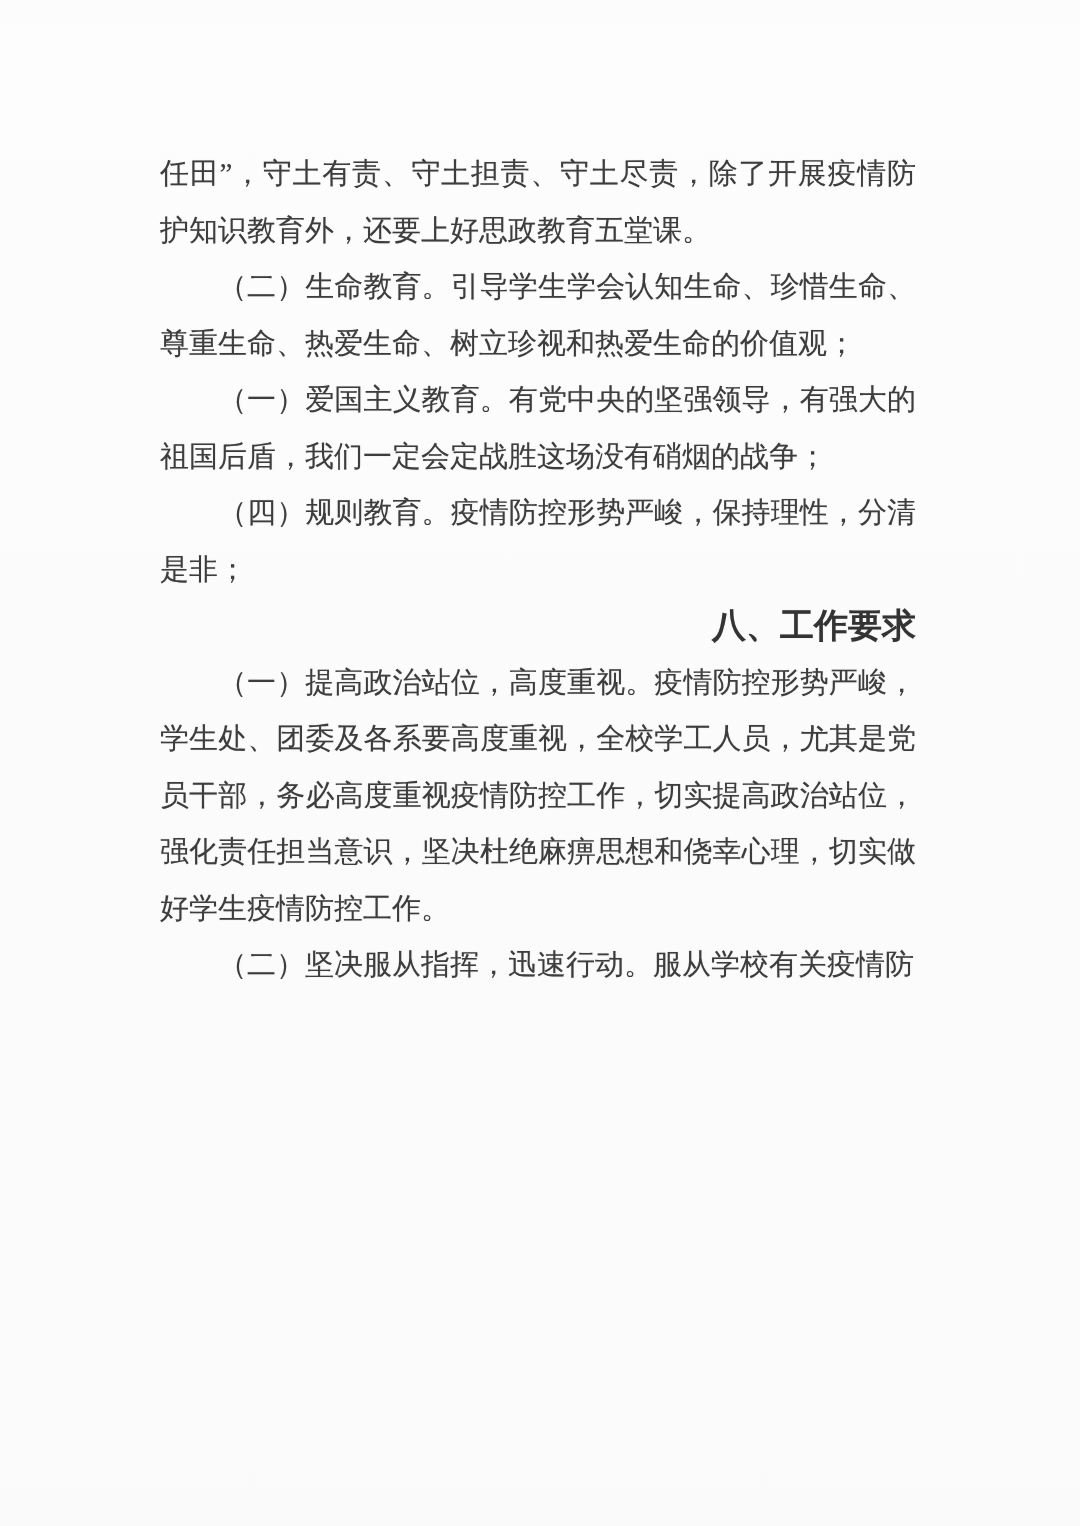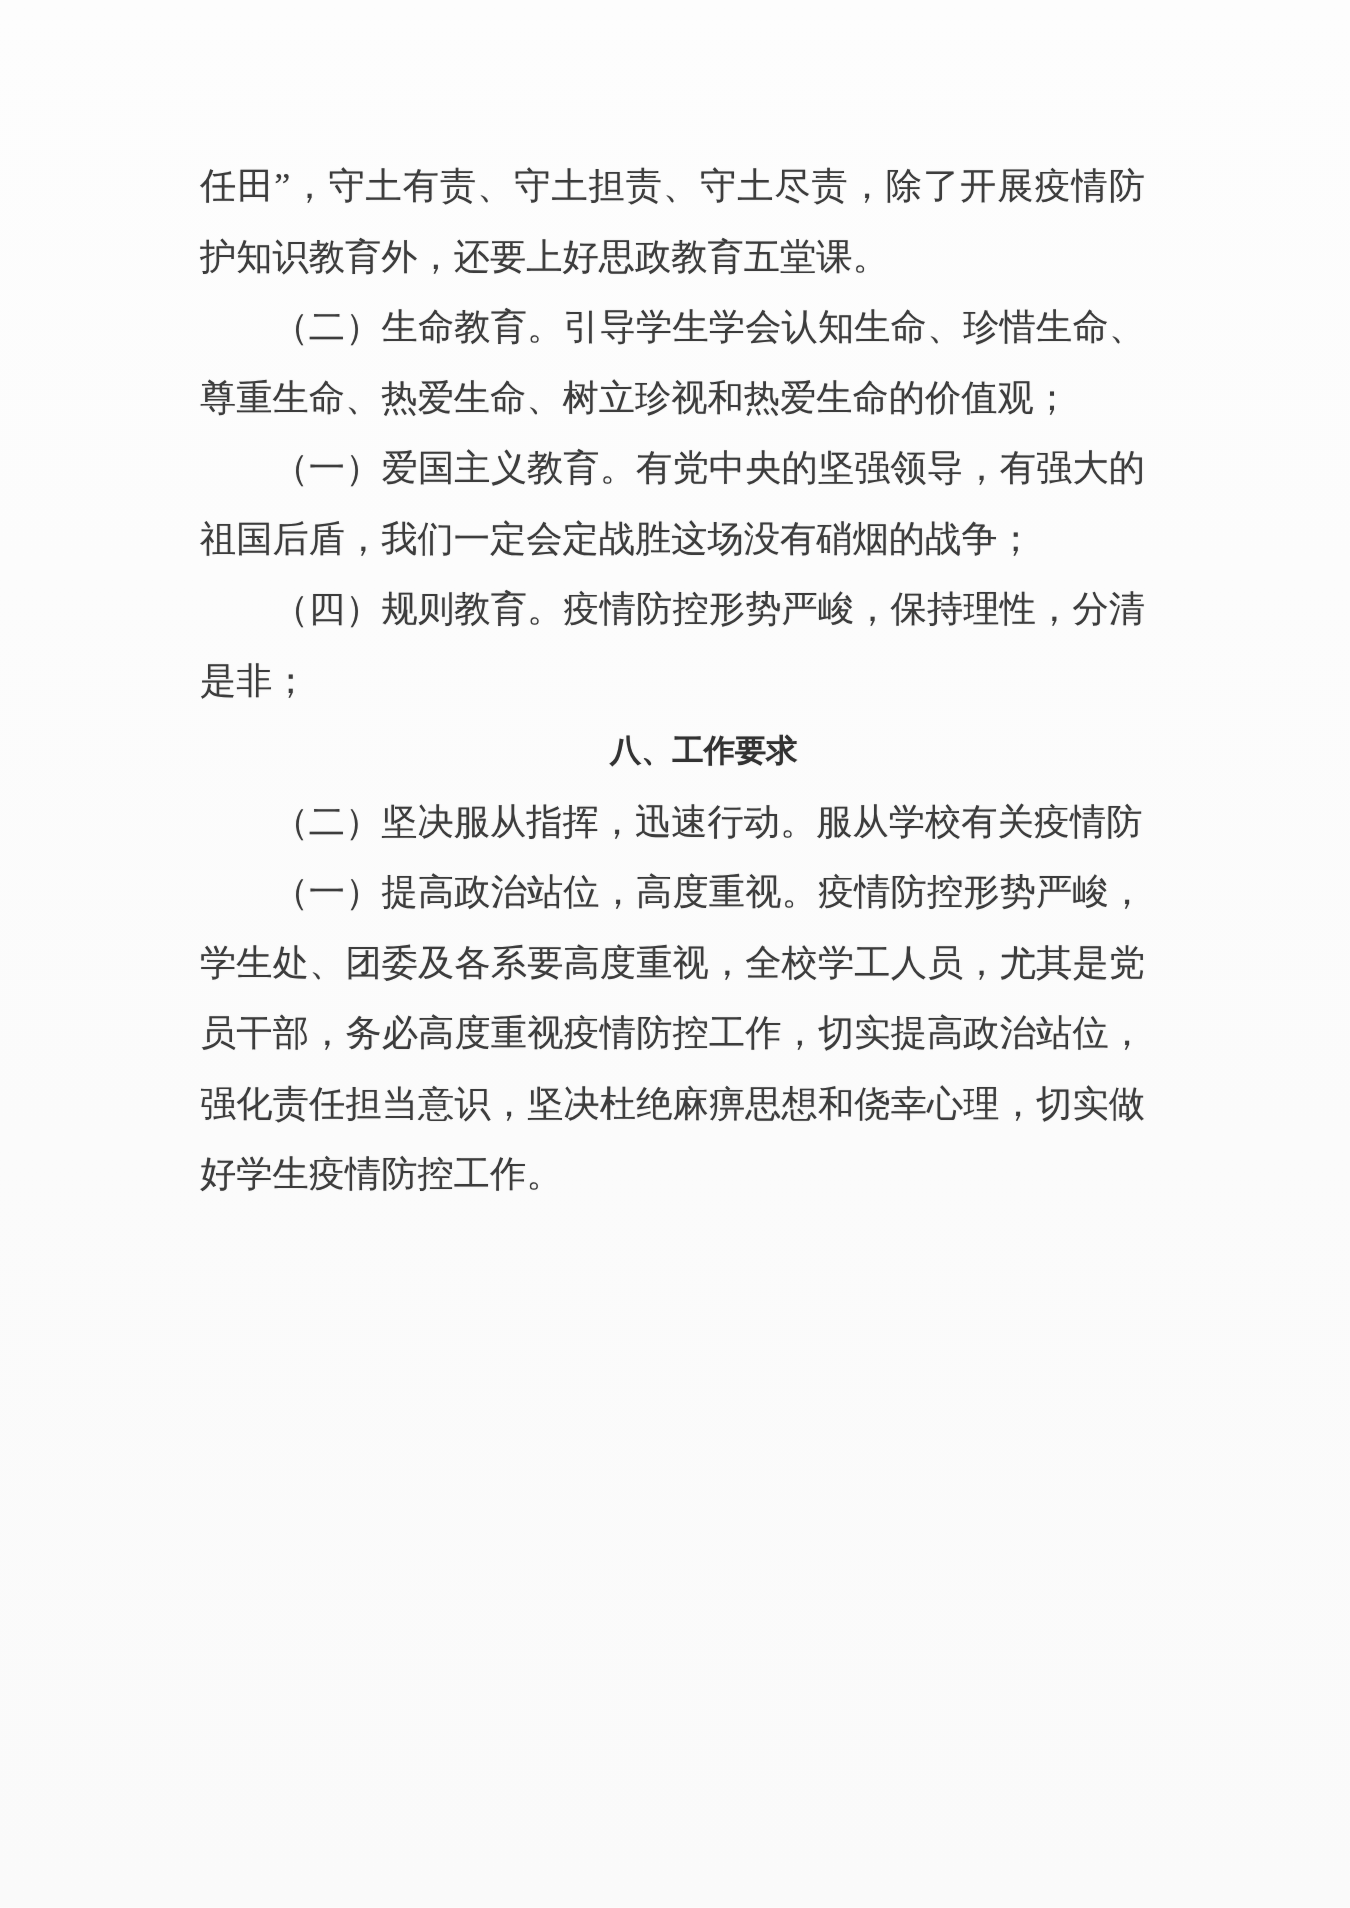--- a/index.html
+++ b/index.html
@@ -10,20 +10,21 @@
     width: 1080px;
     height: 1526px;
     position: relative;
     overflow: hidden;
     background: #fcfcfc;
   }
   .page {
     position: absolute;
     inset: 0;
     background: linear-gradient(180deg, #fdfdfd 0%, #fbfbfb 60%, #fafafa 100%);
+    margin-top: 24px;
   }
   .doc-text {
     position: absolute;
     left: 160px;
     top: 121px;
     width: 756px;
     font-family: "Liberation Serif", "DejaVu Serif", serif;
     font-size: 29px;
     color: #3d3d3d;
     text-align: justify;
@@ -37,33 +38,33 @@
     text-indent: 2em;
   }
   .doc-text p.no-indent {
     text-indent: 0;
   }
   .doc-text .heading {
     margin: 0;
     padding: 0;
     line-height: 56.5px;
     text-indent: 2em;
-    font-size: 25px;
+    font-size: 34px;
     font-weight: bold;
     font-family: "Liberation Sans", "DejaVu Sans", sans-serif;
     color: #333333;
-    text-align: center;
+    text-align: right;
   }
 </style>
 </head>
 <body>
 
 <div class="page">
   <div class="doc-text">
     <p class="no-indent">任田”，守土有责、守土担责、守土尽责，除了开展疫情防护知识教育外，还要上好思政教育五堂课。</p>
     <p>（二）生命教育。引导学生学会认知生命、珍惜生命、尊重生命、热爱生命、树立珍视和热爱生命的价值观；</p>
     <p>（一）爱国主义教育。有党中央的坚强领导，有强大的祖国后盾，我们一定会定战胜这场没有硝烟的战争；</p>
     <p>（四）规则教育。疫情防控形势严峻，保持理性，分清是非；</p>
     <h2 class="heading">八、工作要求</h2>
+    <p>（一）提高政治站位，高度重视。疫情防控形势严峻，学生处、团委及各系要高度重视，全校学工人员，尤其是党员干部，务必高度重视疫情防控工作，切实提高政治站位，强化责任担当意识，坚决杜绝麻痹思想和侥幸心理，切实做好学生疫情防控工作。</p>
     <p>（二）坚决服从指挥，迅速行动。服从学校有关疫情防</p>
-    <p>（一）提高政治站位，高度重视。疫情防控形势严峻，学生处、团委及各系要高度重视，全校学工人员，尤其是党员干部，务必高度重视疫情防控工作，切实提高政治站位，强化责任担当意识，坚决杜绝麻痹思想和侥幸心理，切实做好学生疫情防控工作。</p>
   </div>
 </div>
 
 </body></html>

